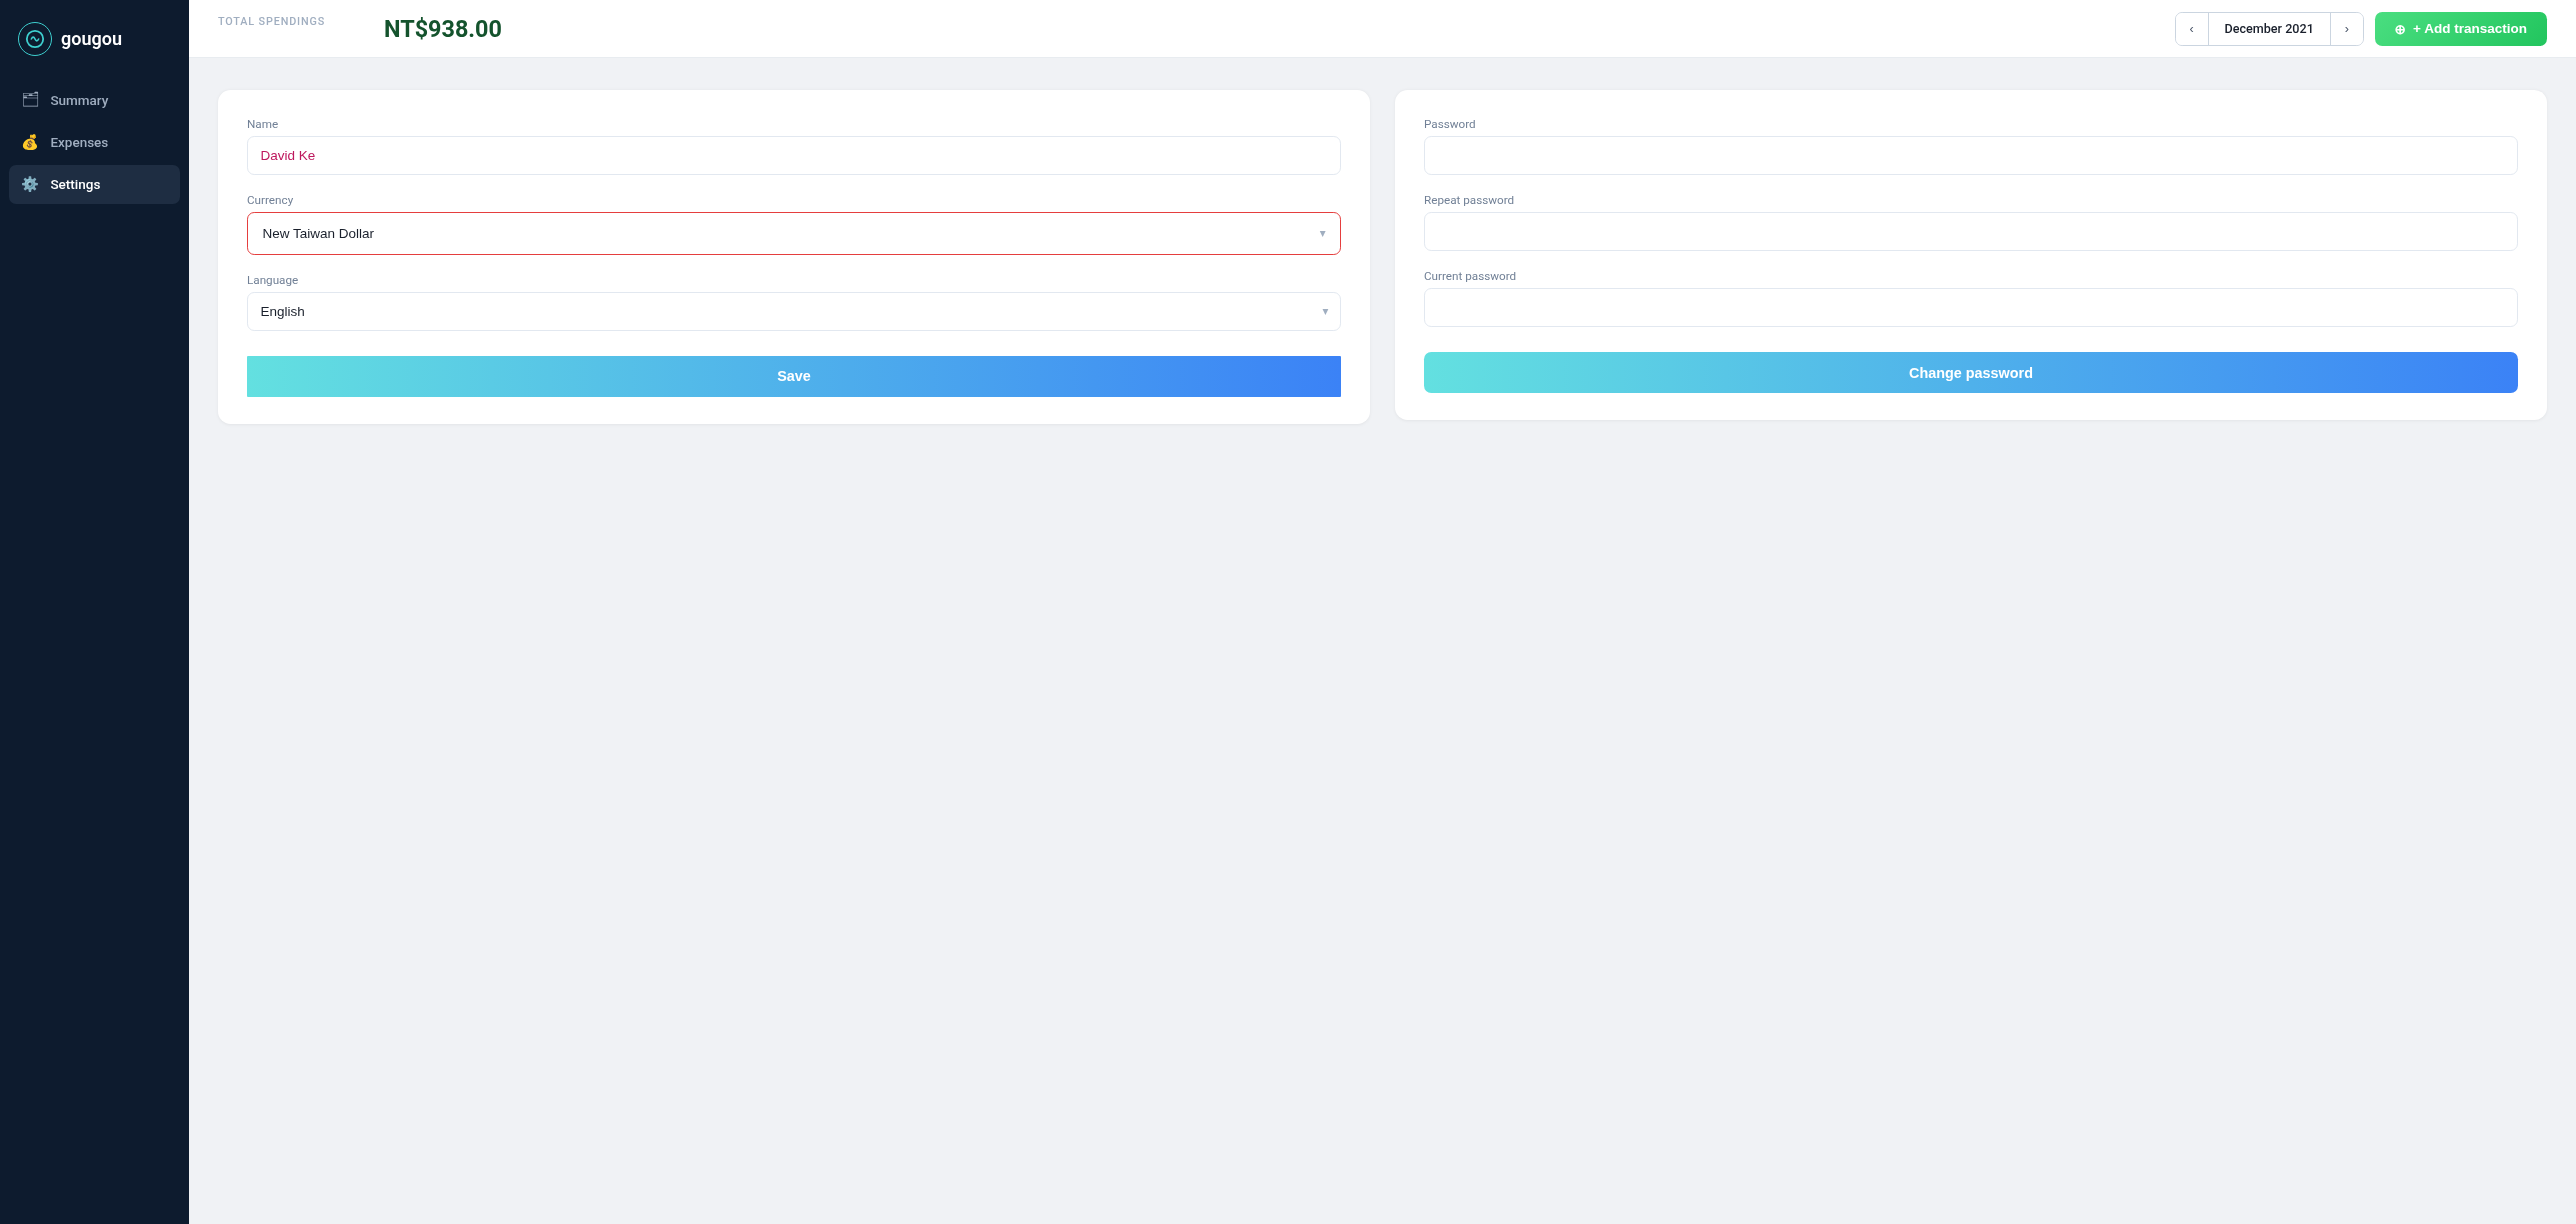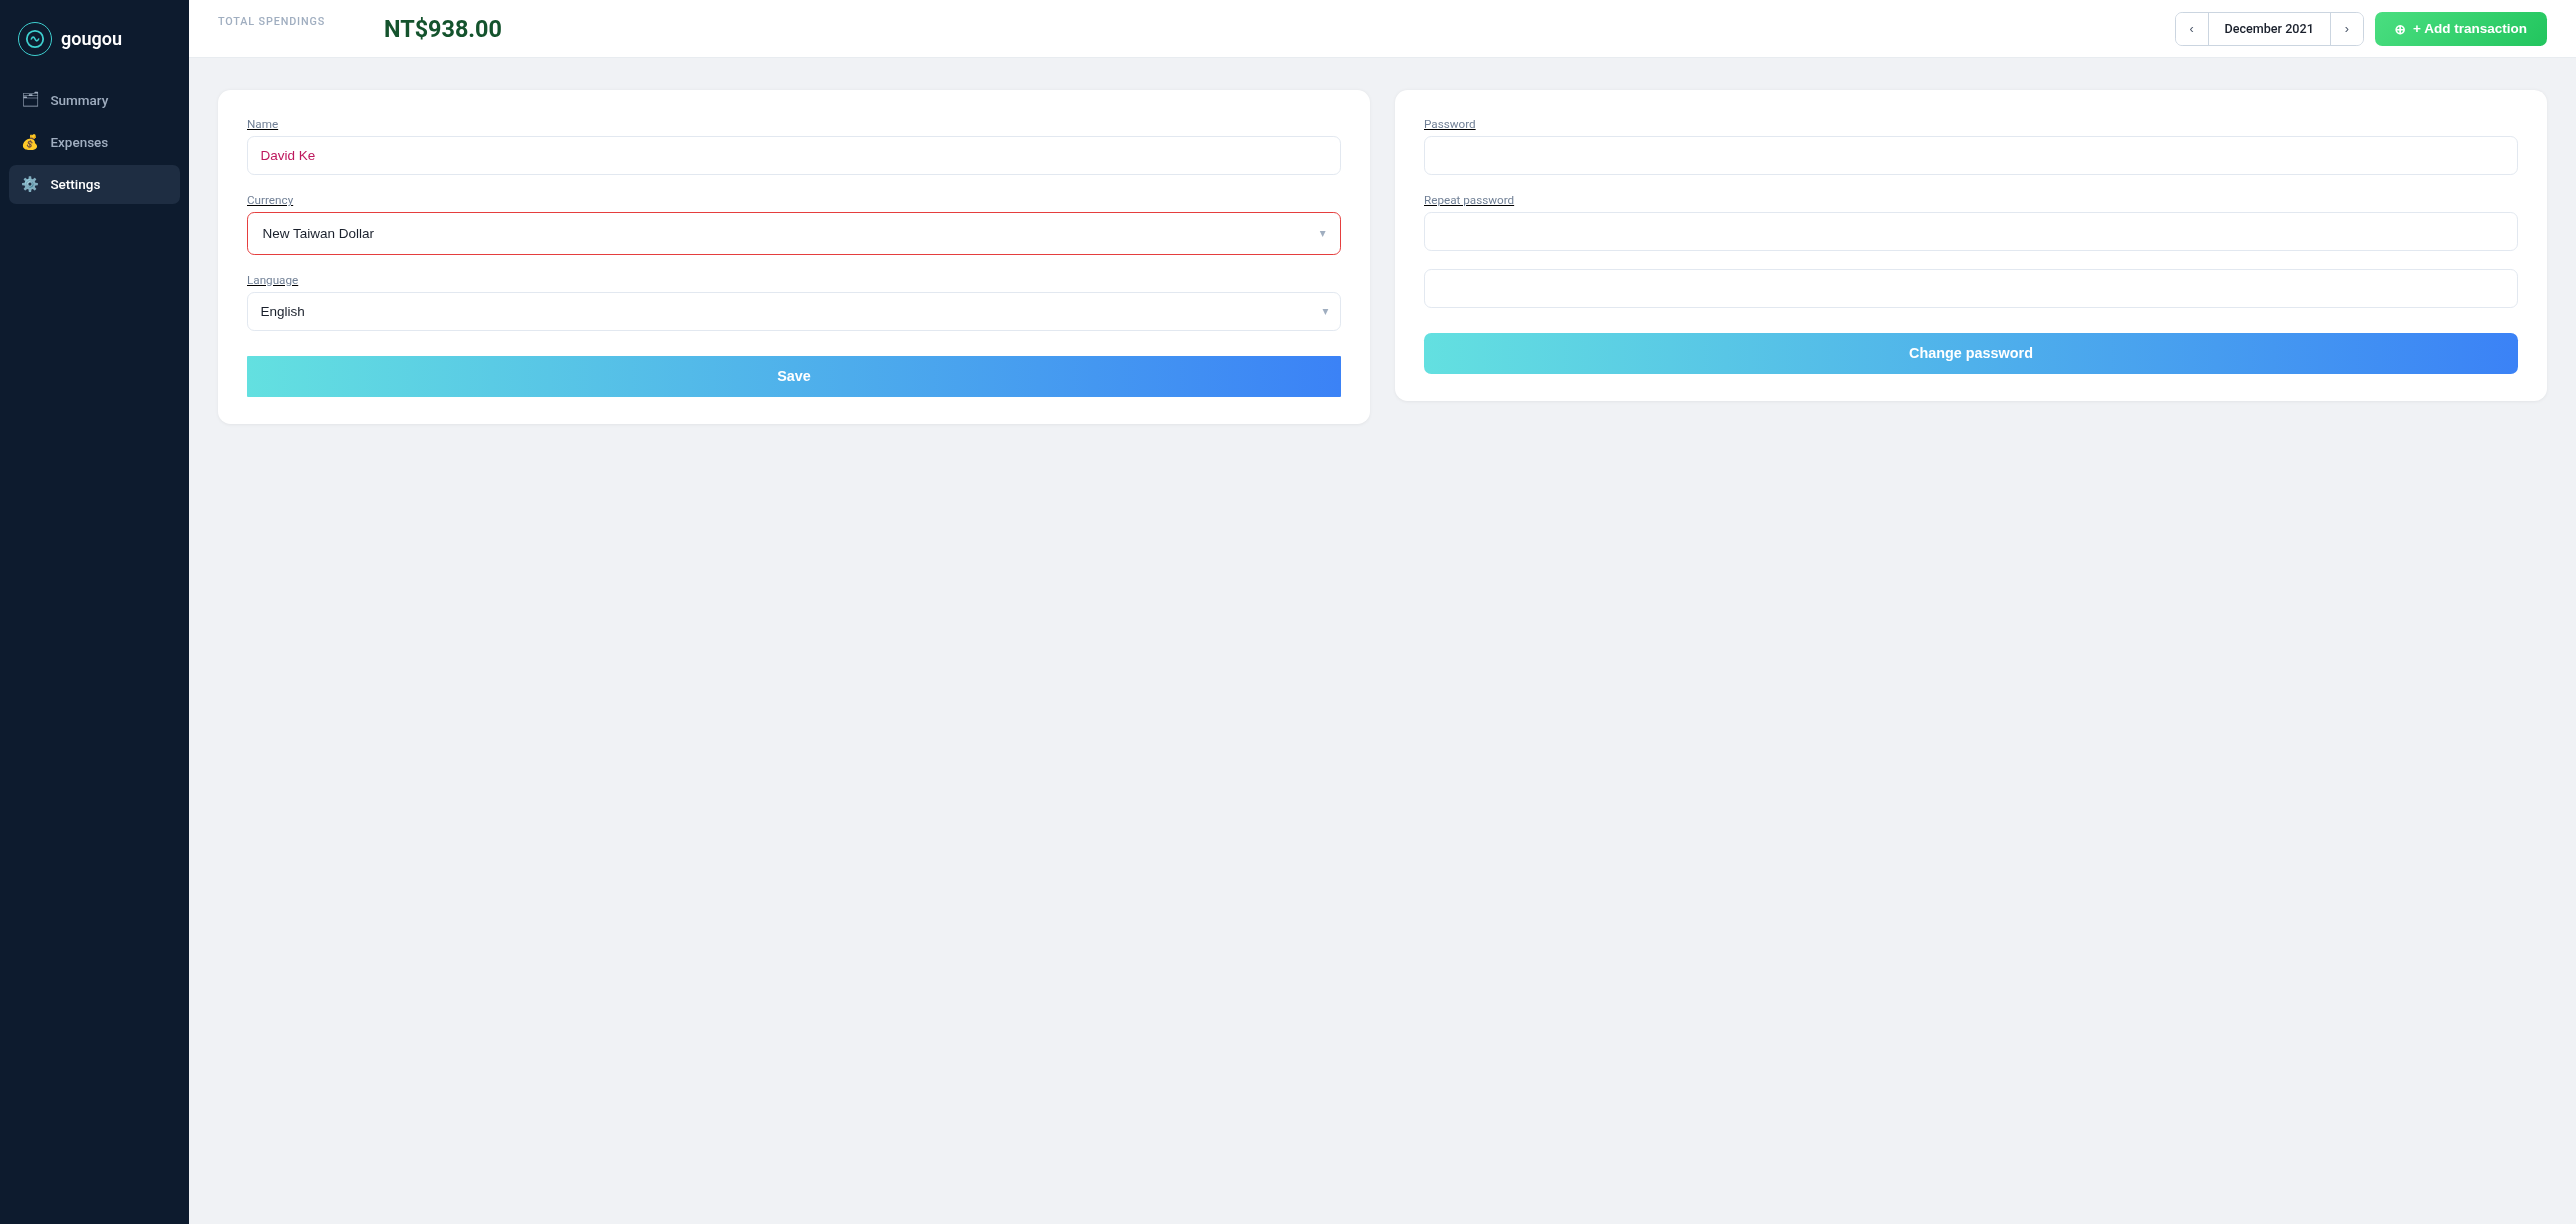--- a/index.html
+++ b/index.html
@@ -152,21 +152,20 @@
       gap: 7.2px;
       transition: opacity 0.15s;
     }
 
     
     .content {
       flex: 1;
       overflow-y: auto;
       padding: 32px 29px;
       background: #f0f2f5;
-      text-decoration: underline;
     }
     .cards-row {
       display: flex;
       gap: 25px;
       align-items: flex-start;
     }
     .card {
       background: #fff;
       border-radius: 12.6px;
       padding: 27px 29px;
@@ -357,20 +356,21 @@
             <div class="field-label">Password</div>
             <input class="field-input" type="password" style="">
           </div>
 
           <div>
             <div class="field-label">Repeat password</div>
             <input class="field-input" type="password" style="">
           </div>
 
           <div>
+            <div class="field-label">Current password</div>
             <input class="field-input" type="password" style="">
           </div>
 
         </div>
         <button class="change-password-btn">Change password</button>
       </div>
 
     </div>
   </div>
 

